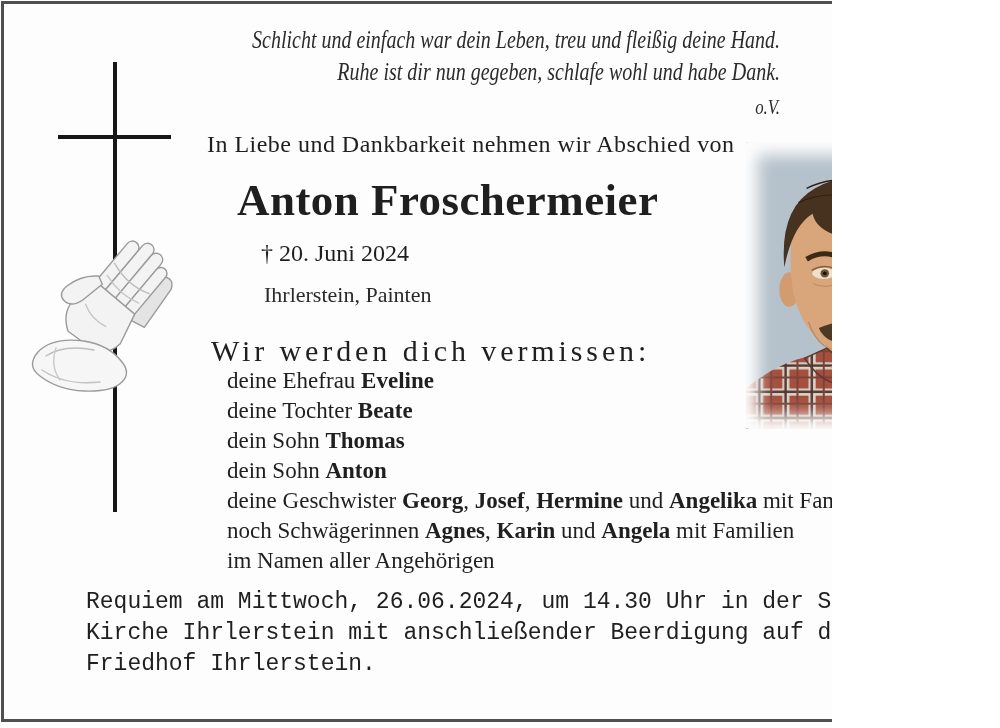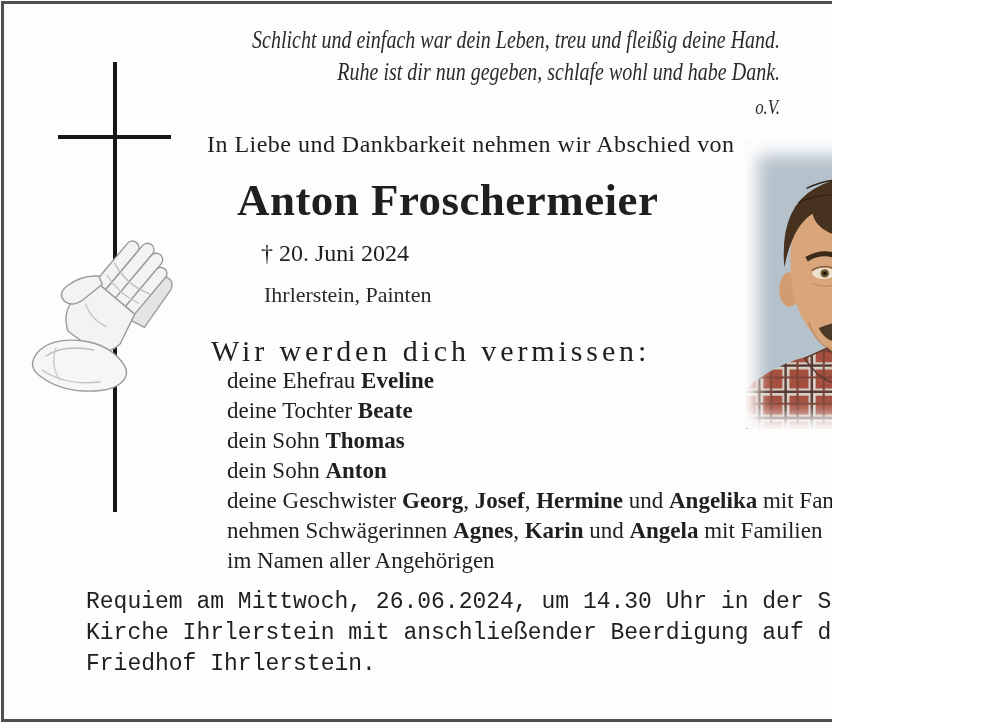--- a/index.html
+++ b/index.html
@@ -92,21 +92,21 @@
   <div class="places">Ihrlerstein, Painten</div>
 
   <div class="farewell">Wir werden dich vermissen:</div>
 
   <div class="mourners">
     <div class="line"><span>deine Ehefrau </span><span class="b">Eveline</span></div>
     <div class="line"><span>deine Tochter </span><span class="b">Beate</span></div>
     <div class="line"><span>dein Sohn </span><span class="b">Thomas</span></div>
     <div class="line"><span>dein Sohn </span><span class="b">Anton</span></div>
     <div class="line"><span>deine Geschwister </span><span class="b">Georg</span><span>, </span><span class="b">Josef</span><span>, </span><span class="b">Hermine</span><span> und </span><span class="b">Angelika</span><span> mit Familien</span></div>
-    <div class="line"><span>nehmen Schwägerinnen </span><span class="b">Agnes</span><span>, </span><span class="b">Karin</span><span> und </span><span class="b">Angela</span><span> mit Familien</span></div>
+    <div class="line"><span>noch Schwägerinnen </span><span class="b">Agnes</span><span>, </span><span class="b">Karin</span><span> und </span><span class="b">Angela</span><span> mit Familien</span></div>
     <div class="line"><span>im Namen aller Angehörigen</span></div>
   </div>
 
   <div class="funeral">Requiem am Mittwoch, 26.06.2024, um 14.30 Uhr in der St. Josef Kirche Ihrlerstein mit anschließender Beerdigung auf dem Friedhof Ihrlerstein.</div>
 
 
   <div class="photo">
     <svg viewBox="0 0 202 284" xmlns="http://www.w3.org/2000/svg">
       <defs>
         <pattern id="plaid" width="26" height="26" patternUnits="userSpaceOnUse">

